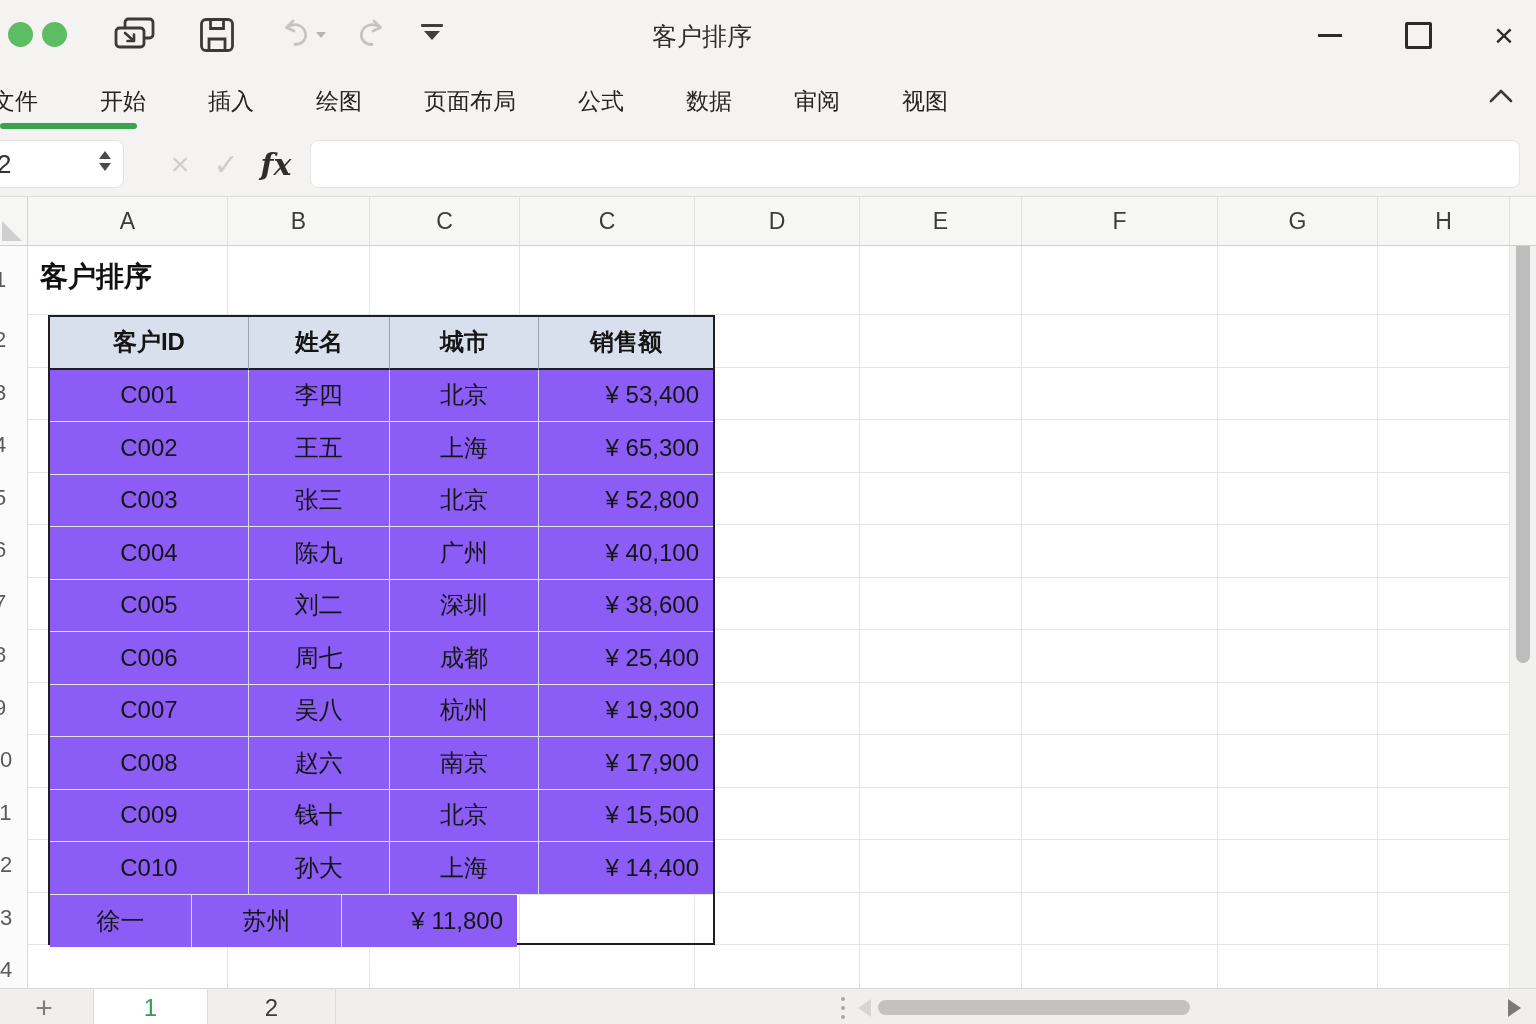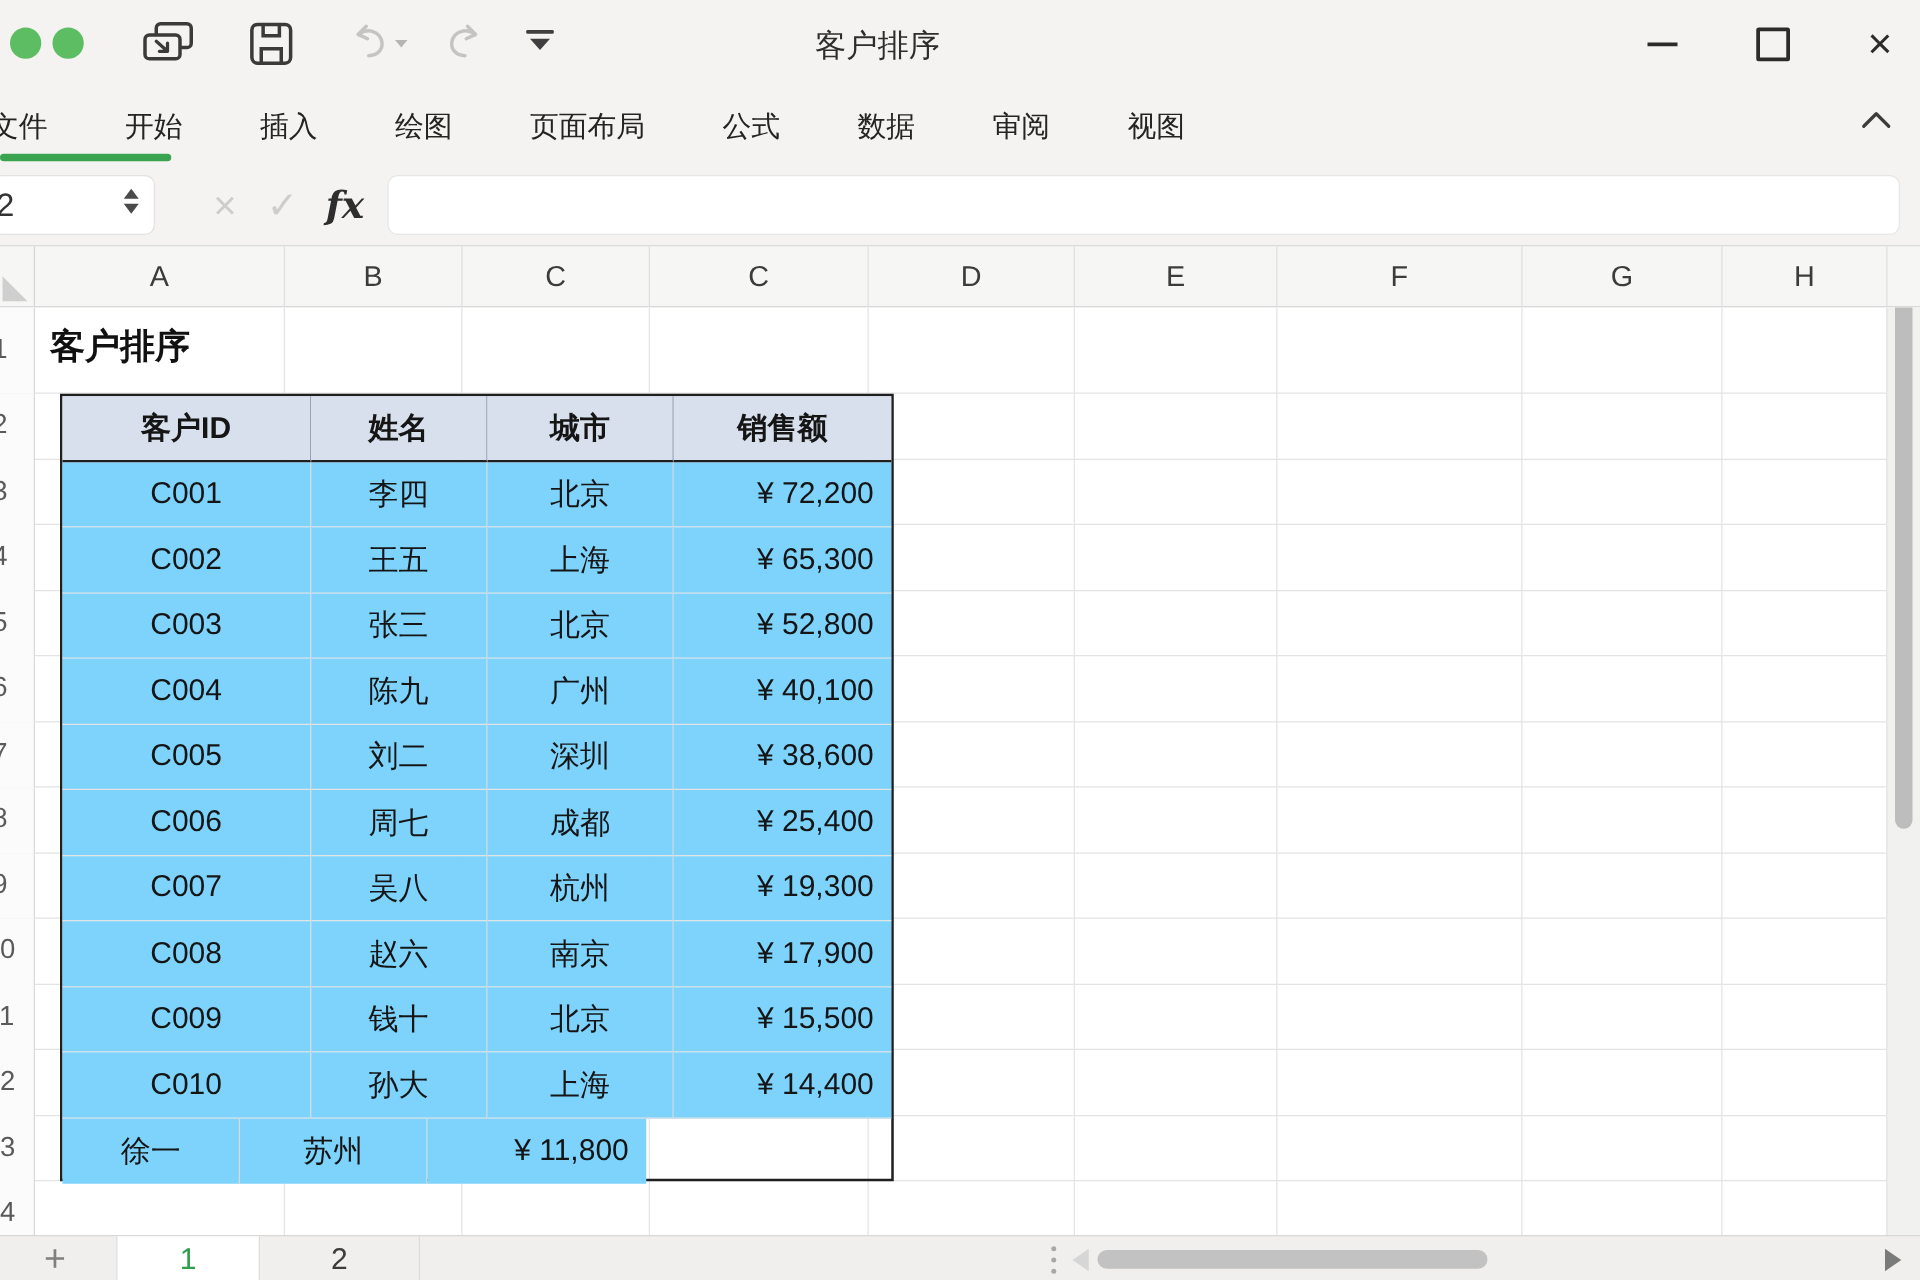--- a/index.html
+++ b/index.html
@@ -52,21 +52,21 @@
 
   
   .sheet{position:relative;height:742px;background:#fff;overflow:hidden;}
   .vline{position:absolute;top:0;bottom:0;width:1px;background:#e4e4e4;}
   .hline{position:absolute;left:0;right:26px;height:1px;background:#e4e4e4;}
   .rowhdr{position:absolute;left:0;width:28px;background:#fbfbfb;border-right:1px solid #d9d9d9;box-sizing:border-box;overflow:hidden;}
   .rowhdr span{position:absolute;left:-24px;width:48px;top:50%;transform:translateY(-55%);text-align:center;font-size:22px;color:#5a5a5a;}
   .a1-title{position:absolute;left:40px;top:12px;font-size:28px;font-weight:700;color:#111;}
   .ctable{position:absolute;border:2px solid #1f1f1f;box-sizing:border-box;margin-left:20px;}
   .trow{display:flex;box-sizing:border-box;}
-  .tcell{box-sizing:border-box;display:flex;align-items:center;justify-content:center;font-size:24px;color:#151515;border-right:1px solid #d9d9d9;background:#7dd3fc;border-bottom:1px solid #e3e3e3;}
+  .tcell{box-sizing:border-box;display:flex;align-items:center;justify-content:center;font-size:24px;color:#151515;border-right:1px solid #d9d9d9;background:#8b5cf6;border-bottom:1px solid #e3e3e3;}
   .trow .tcell:last-child{border-right:none;}
   .trow.head .tcell{background:#d8e0ee;font-weight:700;border-right:1px solid #98a2b3;border-bottom:2px solid #1f1f1f;}
   .trow.head .tcell:last-child{border-right:none;}
   .trow:last-child .tcell{border-bottom:none;}
   .tcell.amount{justify-content:flex-end;padding-right:14px;}
   .vscroll{position:absolute;right:0;top:0;bottom:0;width:26px;background:#f1f1f0;border-left:1px solid #e4e4e4;}
   .vthumb{position:absolute;left:6px;top:-6px;width:14px;height:423px;border-radius:7px;background:#bdbdbd;}
 
   
   .sheetbar{position:relative;height:38px;background:#f0efed;border-top:1px solid #d8d8d8;display:flex;align-items:center;}
@@ -256,21 +256,21 @@
         <div class="trow head" style="height: 52.5px;">
           <div class="tcell" style="width: 200px;">客户ID</div>
           <div class="tcell" style="width: 142px; text-align: right;">姓名</div>
           <div class="tcell" style="width: 150px;">城市</div>
           <div class="tcell" style="width: 175px;">销售额</div>
         </div>
         <div class="trow" style="height: 52.5px;">
           <div class="tcell" style="width: 200px;">C001</div>
           <div class="tcell" style="width: 142px;">李四</div>
           <div class="tcell" style="width: 150px;">北京</div>
-          <div class="tcell amount" style="width: 175px;">¥ 72,200</div>
+          <div class="tcell amount" style="width: 175px;">¥ 53,400</div>
         </div>
         <div class="trow" style="height: 52.5px;">
           <div class="tcell" style="width: 200px;">C002</div>
           <div class="tcell" style="width: 142px;">王五</div>
           <div class="tcell" style="width: 150px;">上海</div>
           <div class="tcell amount" style="width: 175px;">¥ 65,300</div>
         </div>
         <div class="trow" style="height: 52.5px;">
           <div class="tcell" style="width: 200px;">C003</div>
           <div class="tcell" style="width: 142px;">张三</div>

